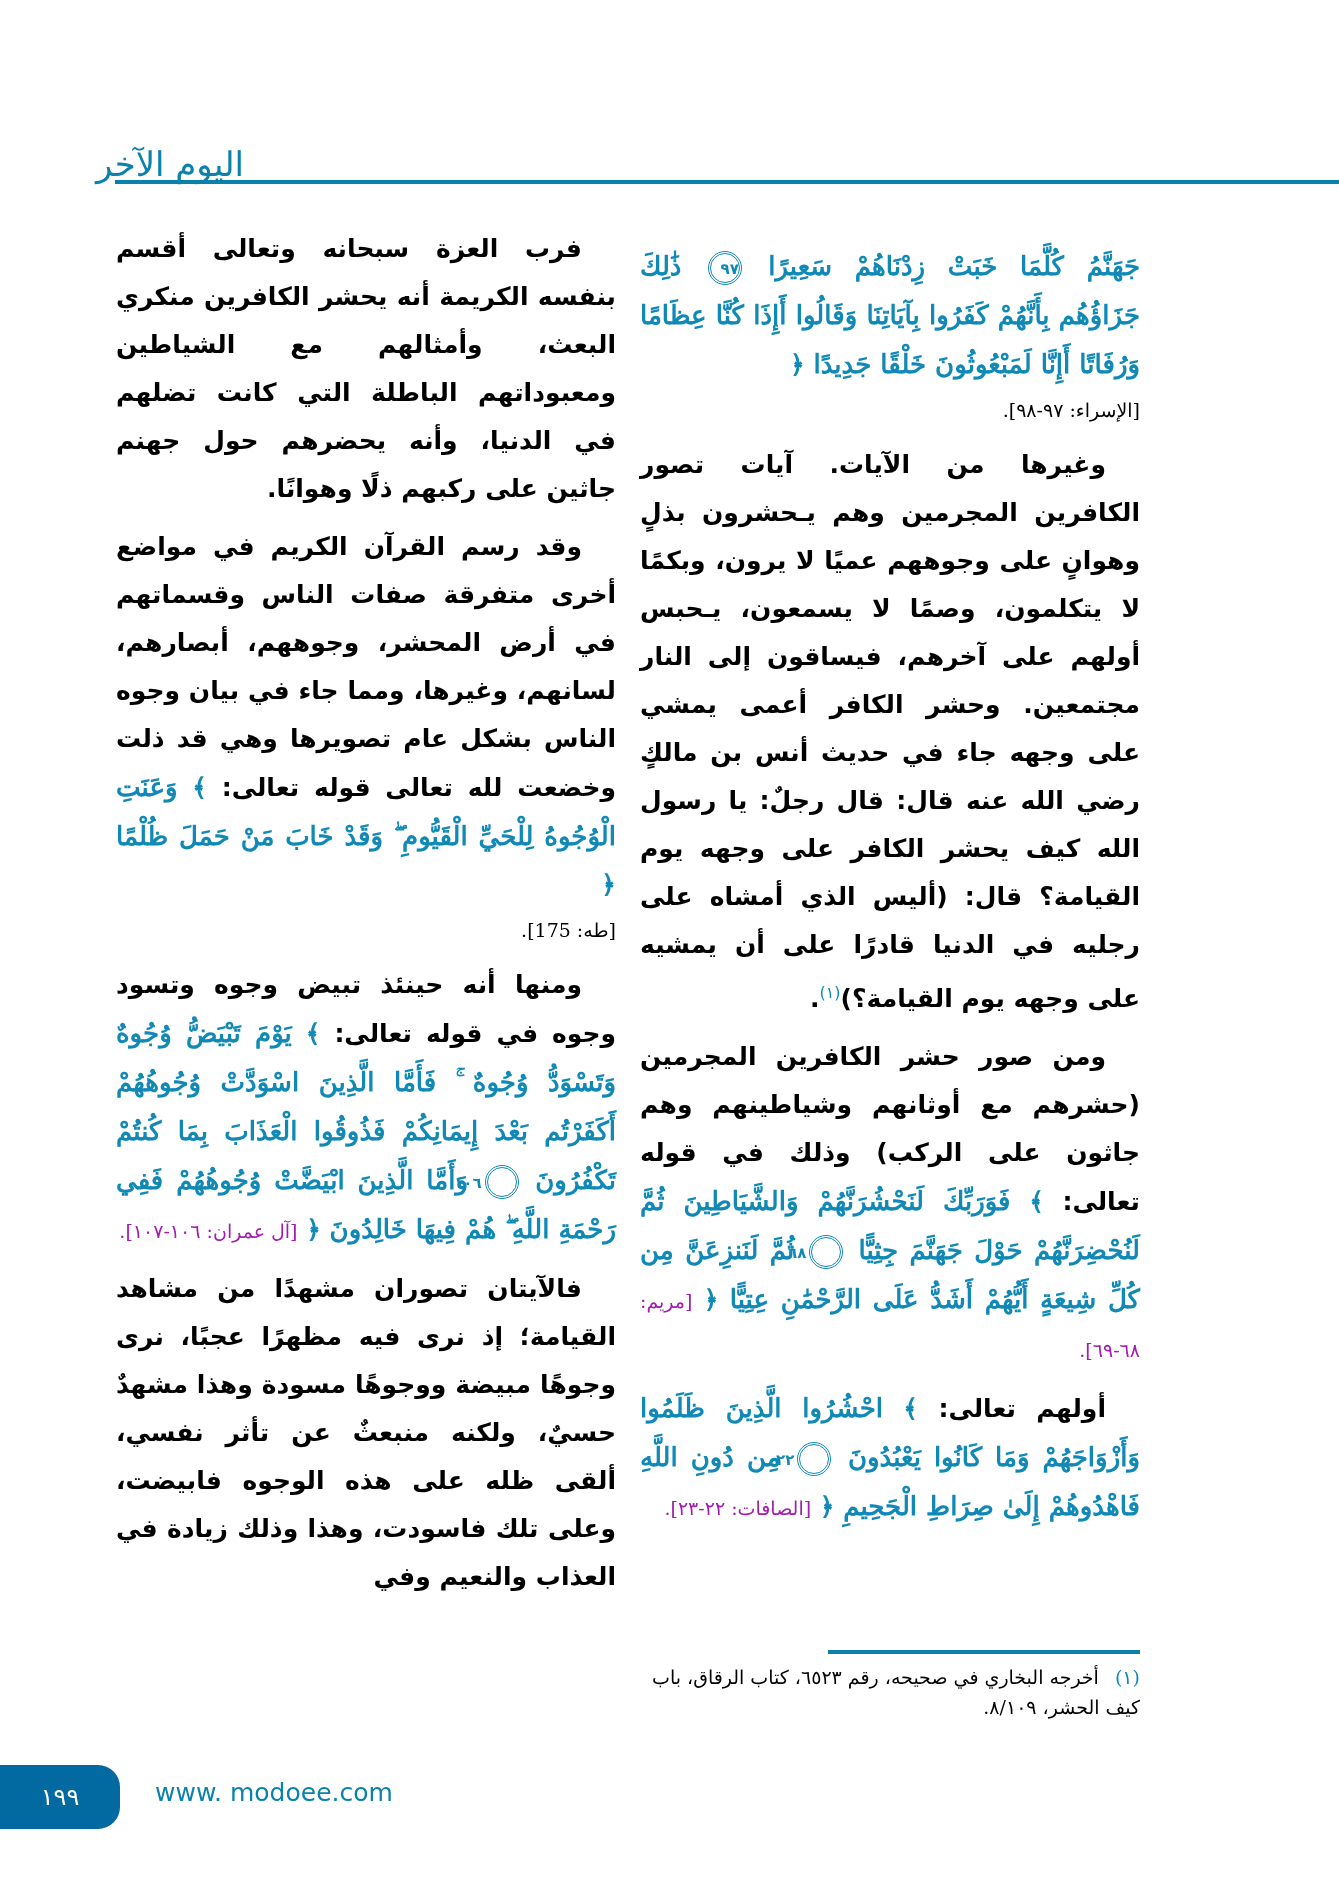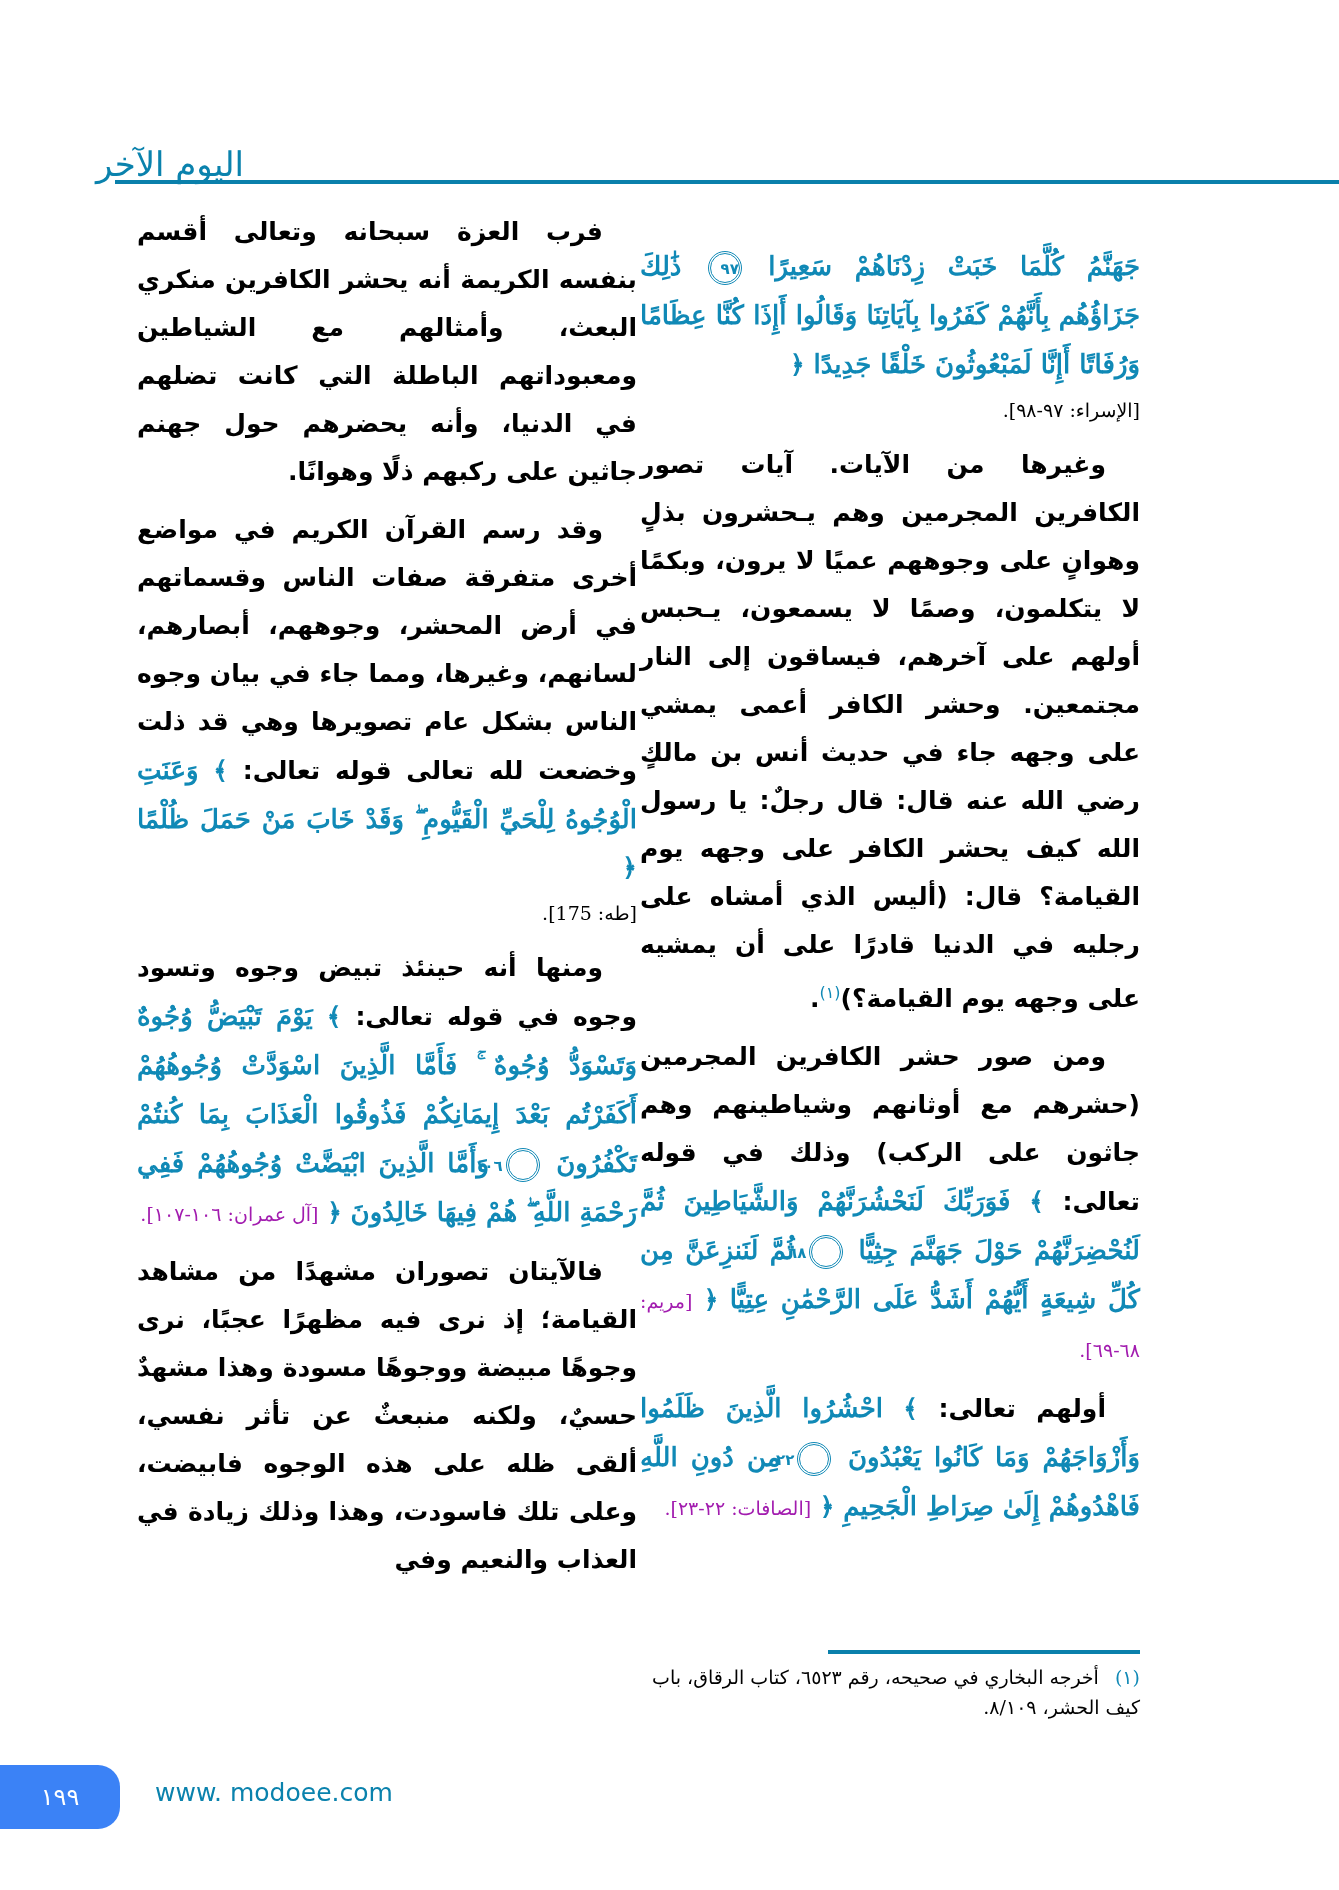--- a/index.html
+++ b/index.html
@@ -5,42 +5,42 @@
   html, body { margin: 0; padding: 0; background: #ffffff; }
   body { width: 1339px; height: 1890px; position: relative; overflow: hidden;
          font-family: "DejaVu Sans", sans-serif; color: #000; }
   .header-title { position: absolute; left: 124px; top: 120px; width: 120px; height: 56px;
          direction: rtl; text-align: left; font-family: "DejaVu Serif", serif;
          font-size: 34px; line-height: 56px; color: #0a82ad; white-space: nowrap; margin-top: 16px; }
   .header-rule { position: absolute; left: 115px; top: 180px; right: 0; height: 4px; background: #0a80ab; }
 
   .col { position: absolute; direction: rtl; text-align: justify; }
   .col-right { left: 640px; top: 242px; width: 500px; }
-  .col-left { left: 116px; top: 208px; width: 500px; margin-left: 21px; }
+  .col-left { left: 116px; top: 225px; width: 500px; }
 
   .p { font-family: "DejaVu Sans", sans-serif; font-weight: bold; font-size: 25px;
        line-height: 48px; margin: 0; text-align-last: right; }
   .p.indent { text-indent: 34px; }
   .p.gap { margin-top: 10px; }
   .quran { font-family: "DejaVu Serif", serif; color: #1089b6; font-weight: bold; font-size: 26px; }
   .ref { font-family: "DejaVu Serif", serif; font-weight: normal; font-size: 19px; color: #a21caf; }
   .ayah-mark { display: inline-block; width: 34px; height: 34px; border: 3px double #1089b6;
        border-radius: 50%; color: #1089b6; font-size: 15px; line-height: 30px; text-align: center;
        vertical-align: middle; margin: 0 4px; font-family: "DejaVu Sans", sans-serif; font-weight: bold; box-sizing: border-box; }
   .orn { color: #1089b6; font-family: "DejaVu Serif", serif; font-weight: bold; }
   .fn-mark { color: #1089b6; font-size: 16px; vertical-align: super; font-weight: normal; }
   .ref-line { font-family: "DejaVu Serif", serif; font-size: 19px; line-height: 42px; margin: 0; }
 
   .fn-rule { position: absolute; left: 828px; top: 1650px; width: 312px; height: 4px; background: #0a80ab; }
   .footnote { position: absolute; left: 640px; top: 1662px; width: 500px; direction: rtl;
        font-family: "DejaVu Serif", serif; font-size: 19px; line-height: 30px; }
   .fn-num { color: #1089b6; margin-left: 10px; }
 
   .page-badge { position: absolute; left: 0; top: 1765px; width: 120px; height: 64px;
-       background: #3b82f6; border-radius: 0 22px 22px 0; color: #fff; font-size: 24px;
+       background: #0369a1; border-radius: 0 22px 22px 0; color: #fff; font-size: 24px;
        line-height: 64px; text-align: center; font-family: "DejaVu Sans", sans-serif; }
   .site-url { position: absolute; left: 155px; top: 1778px; font-family: "DejaVu Sans", sans-serif;
        font-size: 25px; color: #0a82ad; }
 </style>
 </head>
 <body>
 
 <div class="header-title">اليوم الآخر</div>
 <div class="header-rule"></div>
 

